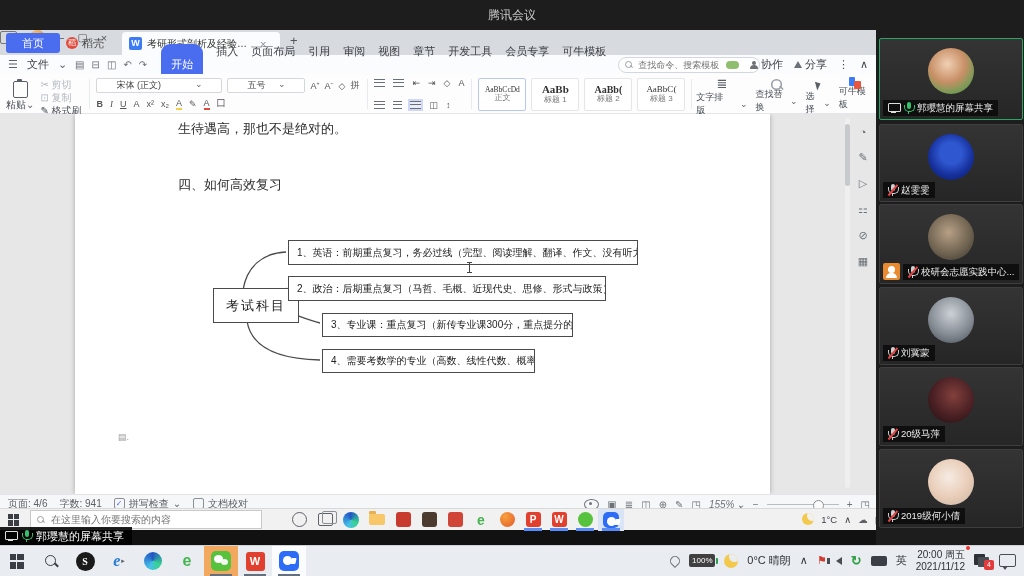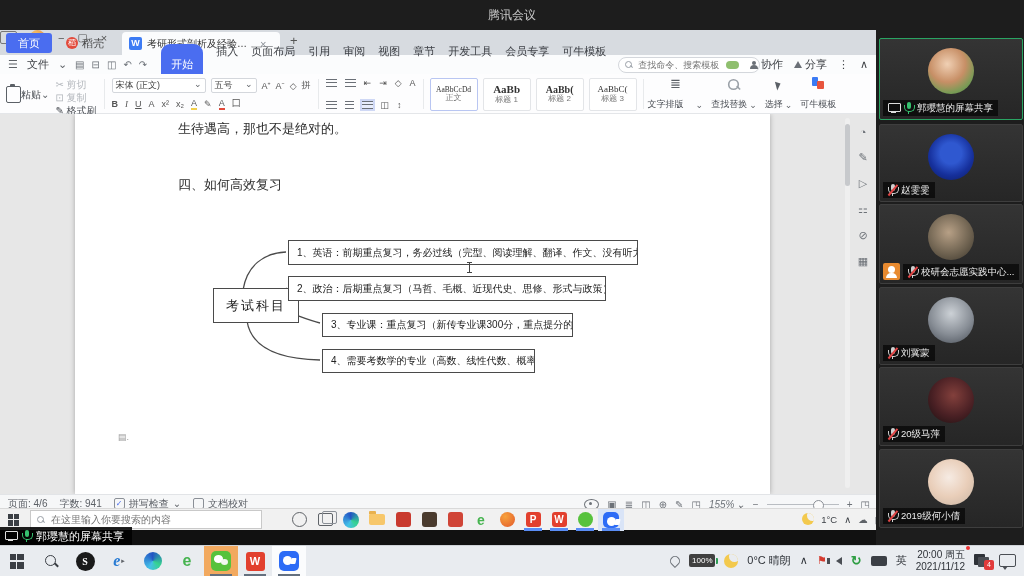--- a/index.html
+++ b/index.html
@@ -23,21 +23,21 @@
   .mic.green b,.mic.green i{background:#35c06e;} .mic.green u{border-color:#35c06e;}
   .mic.pink b,.mic.pink i{background:#e58b8b;} .mic.pink u{border-color:#e58b8b;}
   .mic.muted s{position:absolute;left:4px;top:-1px;width:1.6px;height:14px;background:#e04545;transform:rotate(40deg);}
   .scr{position:relative;width:12px;height:10px;display:inline-block;flex:none;}
   .scr b{position:absolute;left:0;top:0;width:11px;height:7px;border:1px solid #dedede;border-radius:1px;background:transparent;}
   .scr i{position:absolute;left:3px;top:8px;width:5px;height:1.5px;background:#dedede;}
 
   
   .wps{left:0;top:30px;width:876px;height:478px;background:#fff;}
   .tabbar{left:0;top:0;width:876px;height:25px;background:#d7dbe0;}
-  .tab-home{left:6px;top:3px;width:46px;height:20px;background:#4a6df0;border-radius:3px;color:#fff;
+  .tab-home{left:6px;top:3px;width:54px;height:20px;background:#4a6df0;border-radius:3px;color:#fff;
             font-size:11px;text-align:center;line-height:20px;}
   .tab-docer{left:60px;top:3px;height:20px;display:flex;align-items:center;gap:4px;font-size:11px;color:#444;padding:0 6px;}
   .docer-ic{width:12px;height:12px;border-radius:50%;background:#e24a3b;color:#fff;font-size:8px;line-height:12px;text-align:center;flex:none;}
   .tab-doc{left:122px;top:2px;width:158px;height:23px;background:#fbfcfd;border-radius:4px 4px 0 0;
            display:flex;align-items:center;gap:5px;padding:0 7px;font-size:10px;color:#333;}
   .wps-w{width:13px;height:13px;border-radius:2px;background:#3c7bf4;color:#fff;font-size:9px;font-weight:bold;
          line-height:13px;text-align:center;flex:none;}
   .tab-title{max-width:108px;overflow:hidden;white-space:nowrap;text-overflow:ellipsis;}
   .tab-x{color:#8a8f96;font-size:11px;}
   .tab-plus{left:290px;top:3px;font-size:13px;color:#555;}
@@ -64,25 +64,25 @@
   .person-ic i{position:absolute;left:0;top:4px;width:8px;height:4px;border-radius:4px 4px 0 0;background:#6b7077;}
   .share-ic{width:0;height:0;border-left:4px solid transparent;border-right:4px solid transparent;border-bottom:7px solid #6b7077;}
 
   .ribbon{left:0;top:44px;width:876px;height:40px;background:#fdfdfe;border-bottom:1px solid #e4e6e9;
           display:flex;align-items:stretch;padding:3px 0 2px 6px;}
   .rgroup{display:flex;flex-direction:column;justify-content:space-between;padding:1px 7px;}
   .rsep{width:1px;background:#e8eaec;margin:2px 0;}
   .rrow{display:flex;align-items:center;gap:5px;}
   .rbtn{font-size:10px;color:#4a4e54;line-height:13px;white-space:nowrap;}
   .rbtn.gray{color:#b3b7bc;}
-  .paste-col{display:flex;flex-direction:row;align-items:center;justify-content:center;margin-right:6px;}
+  .paste-col{display:flex;flex-direction:column;align-items:center;justify-content:flex-end;margin-right:6px;}
   .clip{width:13px;height:15px;border:1.3px solid #5b6066;border-radius:2px;position:relative;}
   .clip:before{content:"";position:absolute;left:3px;top:-3px;width:5px;height:3px;background:#5b6066;border-radius:1px;}
   .fontsel{border:1px solid #d4d7dc;border-radius:2px;background:#fff;font-size:9px;color:#444;
-           padding:0 3px;height:13px;display:flex;gap:3px;white-space:nowrap;}
+           padding:0 19px;height:13px;display:flex;gap:3px;white-space:nowrap;}
   .mini{font-size:9px;color:#555;}
   .hl{display:inline-block;width:11px;height:8px;background:repeating-linear-gradient(to bottom,#6b7077 0 1px,transparent 1px 3.4px);}
   .hl.c{width:9px;} .hl.r{width:10px;} .hl.sel{outline:2px solid #cfd8f5;background-color:#e8edfb;}
   .stylecard{width:46px;height:31px;border:1px solid #e3e5e8;border-radius:2px;background:#fff;
              display:flex;flex-direction:column;align-items:center;justify-content:center;line-height:1.05;}
   .stylecard.active{border-color:#b9c6f2;}
   .sc-prev{font-size:7.5px;color:#333;font-family:"Liberation Serif",serif;}
   .sc-prev.h{font-size:11px;font-weight:bold;}
   .sc-label{font-size:8px;color:#777;}
   .bigbtn{display:flex;flex-direction:column;align-items:center;justify-content:space-between;font-size:9px;color:#4a4e54;padding:0 4px;}

